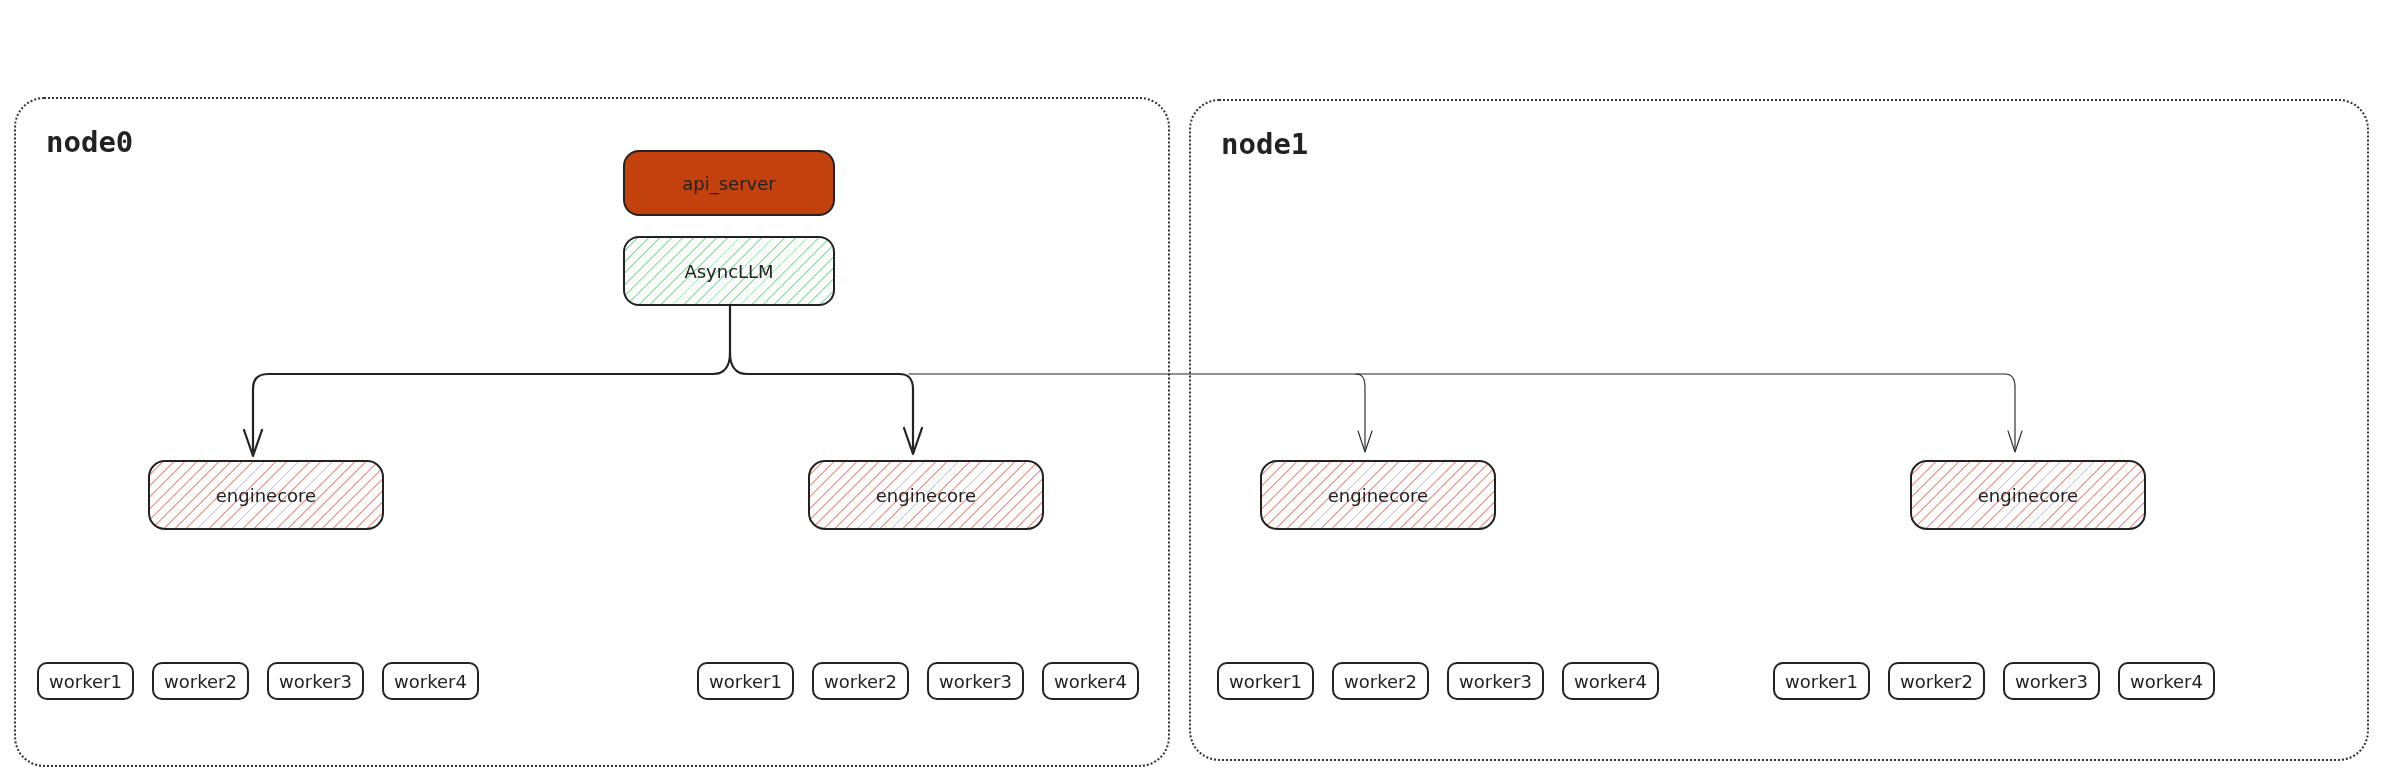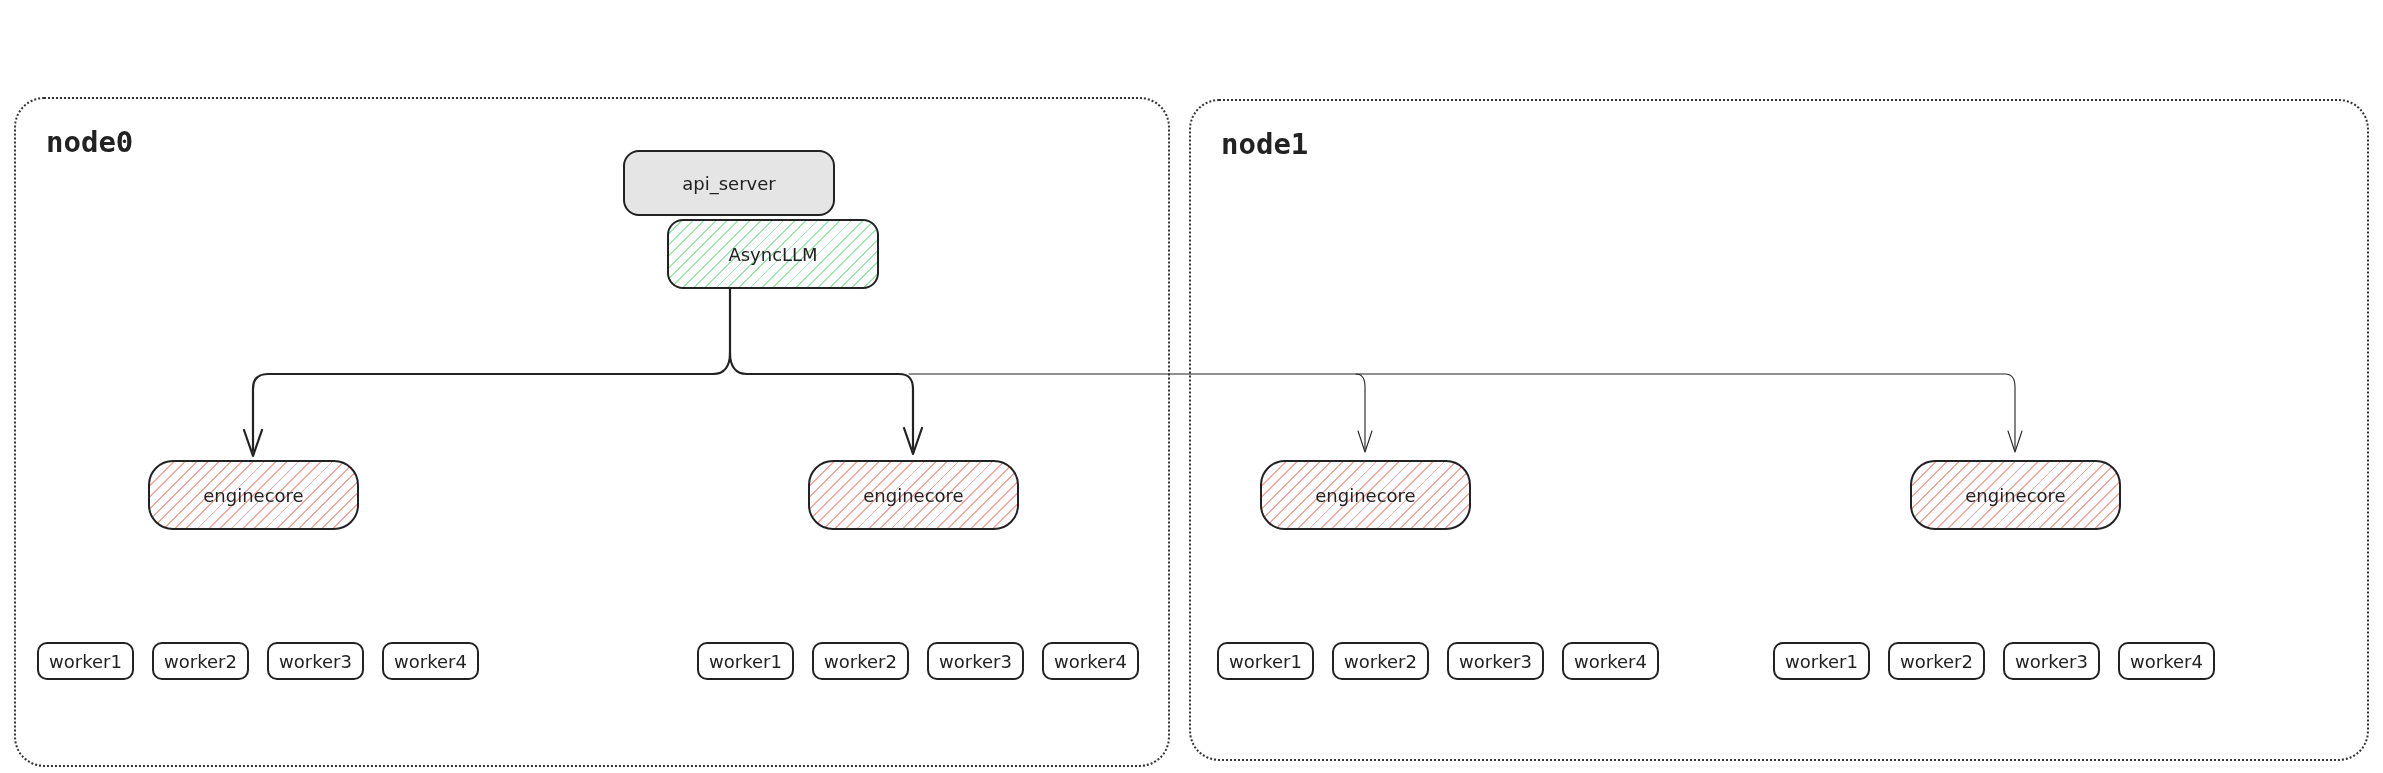--- a/index.html
+++ b/index.html
@@ -37,50 +37,51 @@
     left:30px;top:26px;
     font-family:"DejaVu Sans Mono","Liberation Mono",monospace;
     font-size:29px;font-weight:700;
     white-space:nowrap;
   }
   .connectors{position:absolute;left:0;top:0;}
   .box{
     position:absolute;
     display:flex;align-items:center;justify-content:center;
     border:2px solid var(--line);
-    background:#e5e5e5;
+    background:#c2410c;
     font-size:18px;
     white-space:nowrap;
     box-sizing:border-box;
   }
   .stack-box{width:212px;height:66px;border-radius:16px;}
   .hatch-green{
     background-image:repeating-linear-gradient(135deg, var(--green-hatch) 0 1.3px, transparent 1.3px 8px);
     background-color:#fff;
   }
   .hatch-red{
     background-image:repeating-linear-gradient(135deg, var(--red-hatch) 0 1.3px, transparent 1.3px 8px);
     background-color:#fff;
   }
-  .engine{width:211px;height:70px;border-radius:25px;top:460px;}
+  .engine{width:236px;height:70px;border-radius:17px;top:460px;}
   .worker-row{
     position:absolute;
     top:642px;
     display:flex;gap:18px;
   }
   .worker{
     position:relative;
     display:flex;align-items:center;justify-content:center;
     width:97px;height:38px;
     border:2px solid var(--line);
     border-radius:10px;
     background:#fff;
     font-size:18px;
     box-sizing:border-box;
     white-space:nowrap;
+    margin-top:20px;
   }
 </style>
 </head>
 <body>
 
 <div class="canvas">
 
 
   <div class="node" style="left:14px;top:97px;width:1152px;height:666px;">
     <div class="node-label">node0</div>
@@ -100,21 +101,21 @@
       <path d="M909 374 L2005 374 C2012 374 2015 378 2015 387 L2015 449"></path>
       <path d="M2008 431 L2015 452 L2022 431"></path>
       <path d="M1356 374 C1362 374 1365 378 1365 387 L1365 449"></path>
       <path d="M1358 431 L1365 452 L1372 431"></path>
     </g>
   </svg>
 
   <div class="box stack-box" style="left:623px;top:150px;">
     <span>api_server</span>
   </div>
-  <div class="box stack-box hatch-green" style="left:623px;top:219px;height:70px;margin-left:44px;">
+  <div class="box stack-box hatch-green" style="left:623px;top:236px;height:70px;">
     <span>AsyncLLM</span>
   </div>
 
   <div class="box engine hatch-red" style="left:148px;">
     <span>enginecore</span>
   </div>
   <div class="box engine hatch-red" style="left:808px;">
     <span>enginecore</span>
   </div>
   <div class="box engine hatch-red" style="left:1260px;">

